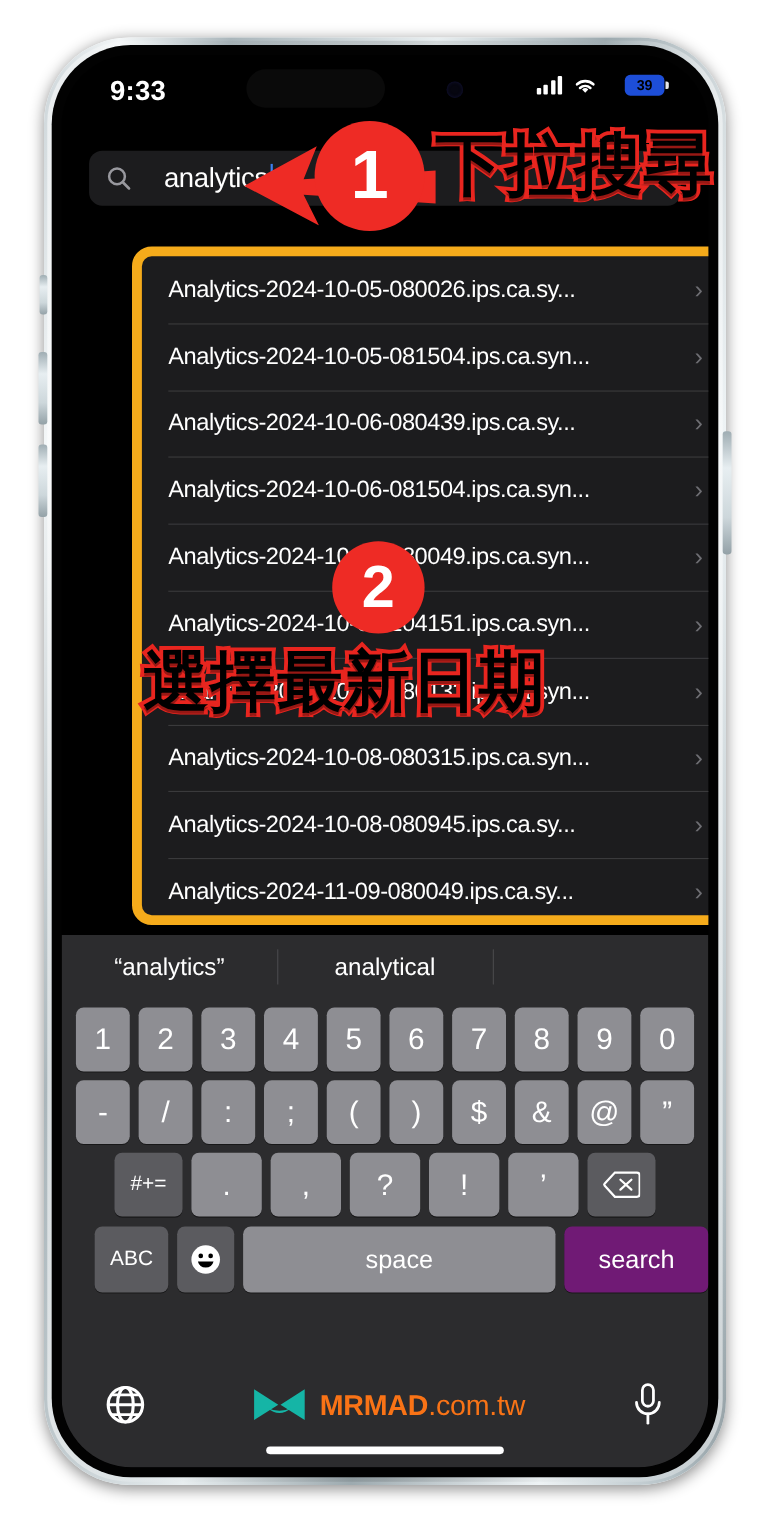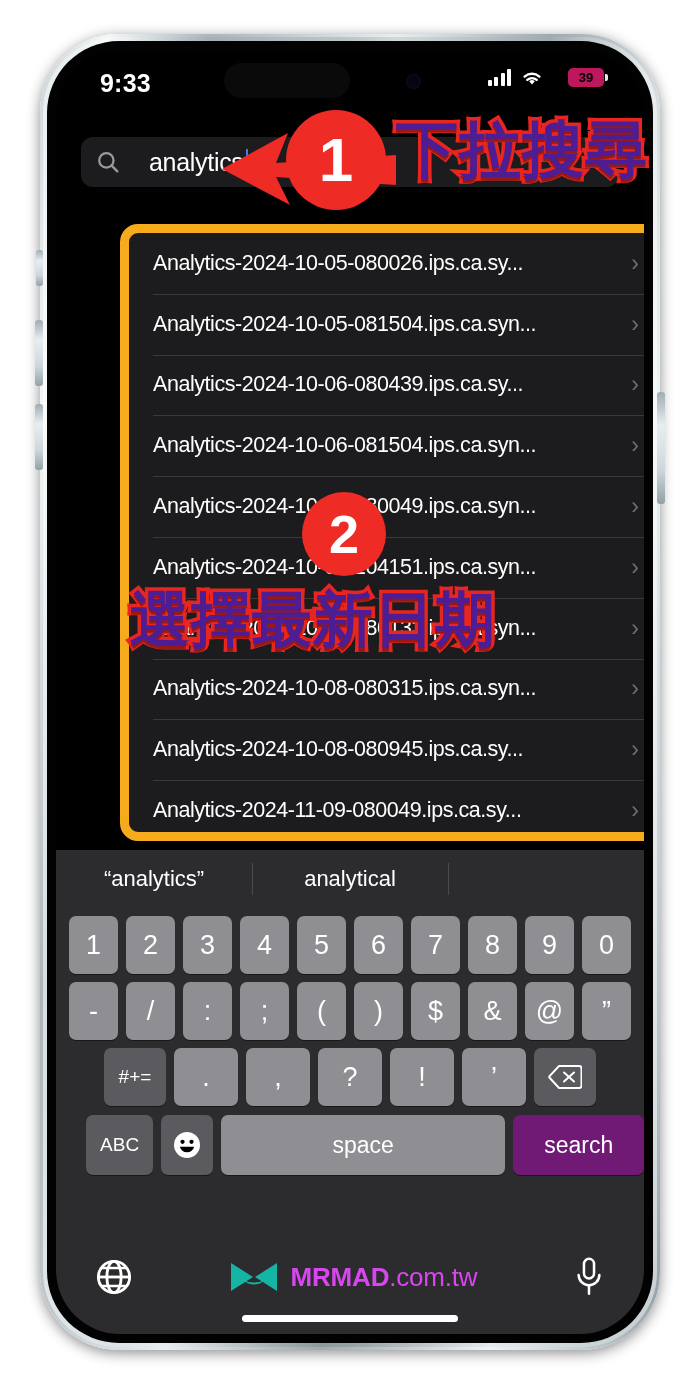--- a/index.html
+++ b/index.html
@@ -69,21 +69,21 @@
     display:flex; align-items:center; gap:9px;
   }
   .sig-bars{ display:flex; align-items:flex-end; gap:2.5px; height:17px; }
   .sig-bars i{ display:block; width:4px; background:#fff; border-radius:1px; }
   .sig-bars i:nth-child(1){ height:6px; }
   .sig-bars i:nth-child(2){ height:9px; }
   .sig-bars i:nth-child(3){ height:13px; }
   .sig-bars i:nth-child(4){ height:17px; }
   .batt{
     position:relative; width:36px; height:19px; border-radius:5px;
-    background:#be185d; display:flex; align-items:center; justify-content:center;margin-left:15px;
+    background:#1d4ed8; display:flex; align-items:center; justify-content:center;margin-left:15px;
   }
   .batt::after{
     content:""; position:absolute; right:-4px; top:6px; width:3px; height:7px;
     background:#e9e9e9; border-radius:0 2px 2px 0;
   }
   .batt span{ color:#000; font-size:13px; font-weight:bold; }
 
   
   .search-bar{
     position:absolute; left:25px; top:87px; width:538px; height:50px;
@@ -157,41 +157,41 @@
   .key.space{ width:288px; height:60px; font-size:23px; }
   .key.search-key{ width:132px; height:60px; font-size:23px; background:#701a75; }
 
   
   .kb-bottom{
     position:absolute; left:0; bottom:0; width:588px; height:92px;
     display:flex; align-items:center; justify-content:space-between;
     padding:0 38px 22px 38px;
   }
   .brand{ display:flex; align-items:center; gap:12px; }
-  .brand-text{ color:#d946ef; font-size:26px; letter-spacing:-.2px; }
+  .brand-text{ color:#f97316; font-size:26px; letter-spacing:-.2px; }
   .brand-text b{ font-weight:bold; }
   .home-indicator{
     position:absolute; left:50%; transform:translateX(-50%);
     bottom:12px; width:216px; height:7px; border-radius:4px; background:#fff;
   }
 
   
   .ann{ position:absolute; z-index:20; }
   .badge{
     border-radius:50%; background:#ee2b25;
     display:flex; align-items:center; justify-content:center;
     color:#fff; font-weight:bold; line-height:1;
   }
   .badge-1{ left:286px; top:110px; width:100px; height:100px; font-size:62px; }
   .badge-2{ left:302px; top:492px; width:84px; height:84px; font-size:54px; }
   .arrow-1{ left:218px; top:125px; }
 
   .cn{
     font-family:"DejaVu Sans","Liberation Sans",sans-serif;
-    font-weight:bold; color:#4c1d95; white-space:nowrap;
+    font-weight:bold; color:#000000; white-space:nowrap;
     -webkit-text-stroke:7px #e8251f;
     paint-order:stroke fill;
     text-shadow:0 3px 0 rgba(0,0,0,.35);
     text-align:right;
   }
   .cn-1{ left:396px; top:108px; font-size:62px; letter-spacing:1px; }
   .cn-2{ left:130px; top:580px; font-size:60px; letter-spacing:1px; }
 </style>
 </head>
 <body>

